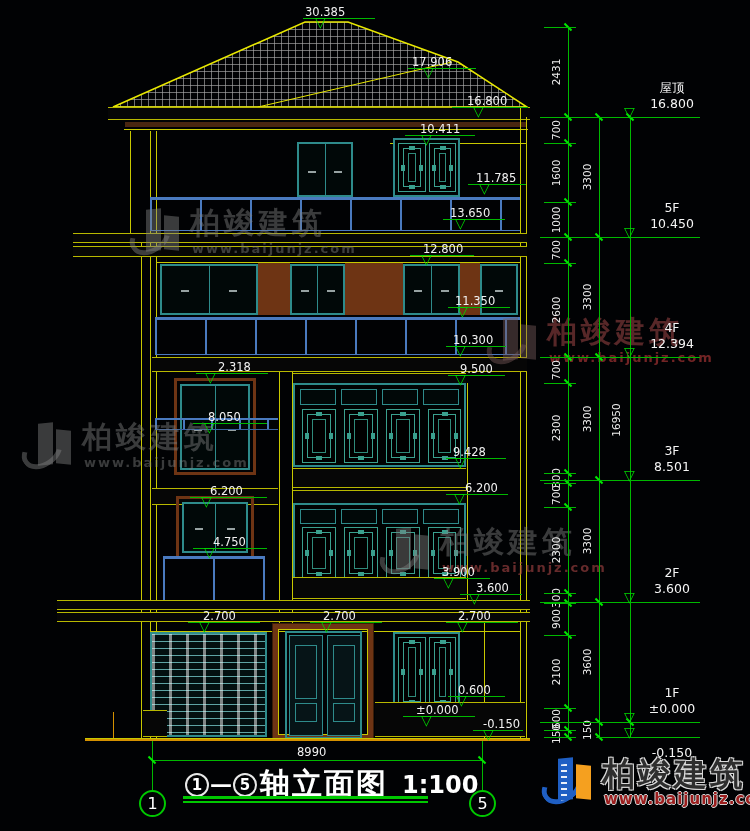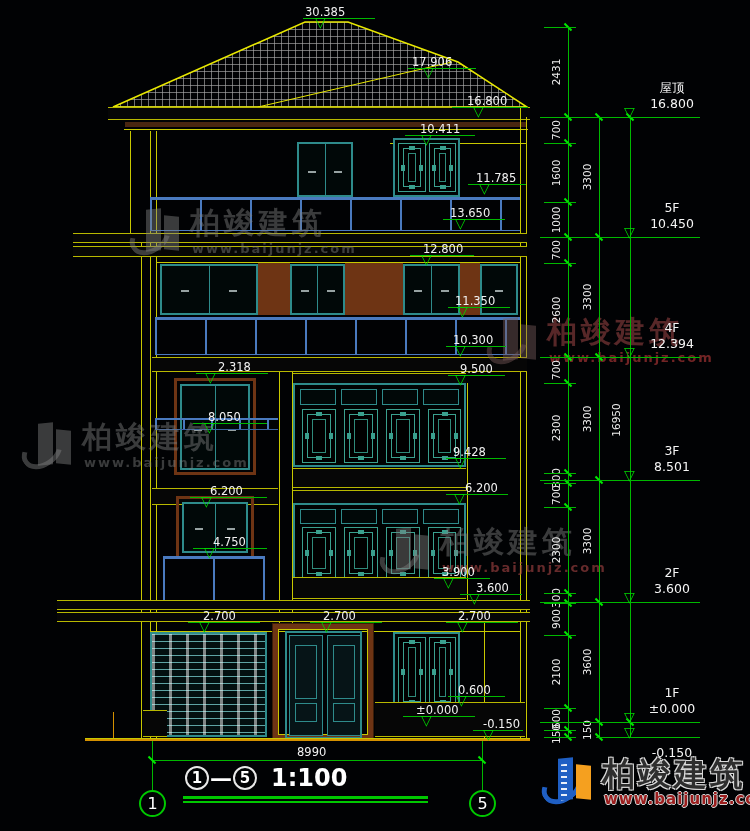--- a/index.html
+++ b/index.html
@@ -243,20 +243,21 @@
   <div class="axc" style="left:139px;top:790px">
       <span>1</span>
     </div>
   <div class="axc" style="left:469px;top:790px">
       <span>5</span>
     </div>
   <div class="titlebar">
     <span class="tcirc">1</span>
     <span class="tdash">—</span>
     <span class="tcirc">5</span>
+    <span class="tname">轴立面图</span>
     <span class="tscale">1:100</span>
   </div>
   <div class="gbar" style="left:183px;top:796px;width:245px;height:3px"></div>
   <div class="gbar" style="left:183px;top:801px;width:245px;height:2px"></div>
 
   <div class="wm" style="left:128px;top:203px">
     <span class="wm-ic">
         <i></i>
         <u></u>
         <s></s>

